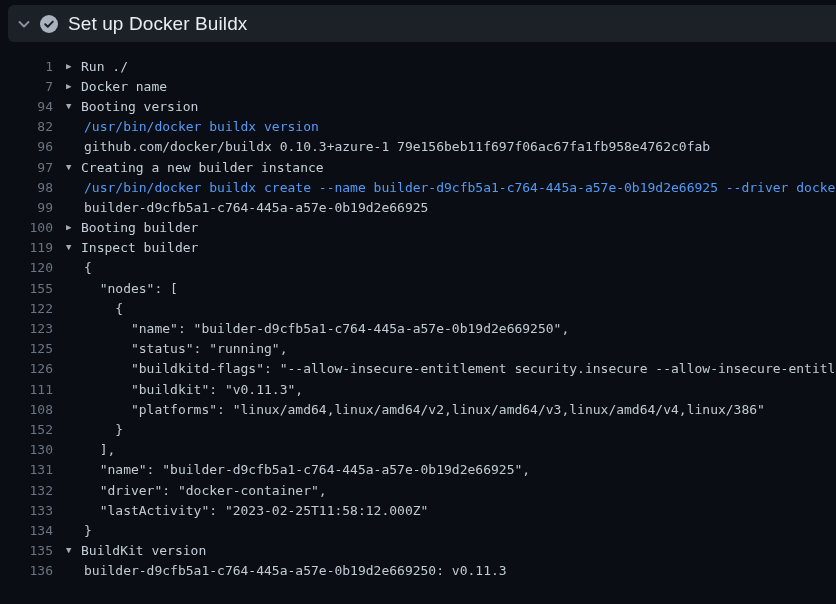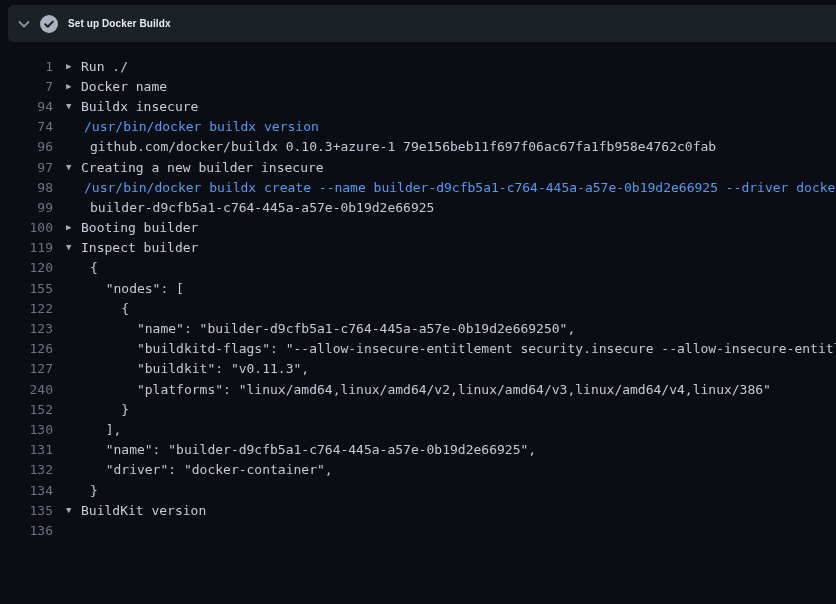--- a/index.html
+++ b/index.html
@@ -29,22 +29,22 @@
     border-radius:6px 0 0 6px;
     display:flex;align-items:center;
     padding-left:8px;
     cursor:pointer;
   }
   .chev{width:16px;height:16px;flex:none;display:block;}
   .check-wrap{margin-left:8px;flex:none;width:18px;height:18px;}
   .step-title{
     margin-left:10px;
     color:var(--title);
-    font-size:10px;
-    font-weight:700;
+    font-size:19px;
+    font-weight:400;
     letter-spacing:.1px;
   }
   .log{
     padding-top:14px;
     font-family:"DejaVu Sans Mono","Liberation Mono",monospace;
     font-size:13px;
   }
   .row{
     display:flex;align-items:center;
     height:20.2px;
@@ -57,56 +57,58 @@
     cursor:pointer;
   }
   .arrow{
     flex:none;width:15px;margin-left:13px;
     font-size:9px;line-height:1;
     color:var(--arrow);
   }
   .text{white-space:pre;text-align:center;}
   .group_collapsed .text,.group_expanded .text{color:var(--group-title);}
   .command .text{color:var(--command);margin-left:3px;}
-  .output .text{color:var(--output);margin-left:9px;}
+  .output .text{color:var(--output);margin-left:3px;}
 </style>
 </head>
 <body>
 
 <div class="step-header">
   <svg class="chev" viewBox="0 0 16 16">
     <path d="M3.5 6 L8 10.5 L12.5 6" fill="none" stroke="var(--chevron)" stroke-width="1.8" stroke-linecap="round" stroke-linejoin="round"></path>
   </svg>
   <span class="check-wrap">
     <svg width="18" height="18" viewBox="0 0 18 18">
       <circle cx="9" cy="9" r="9" fill="var(--check-circle)"></circle>
       <path d="M5.2 9.2 L7.8 11.8 L12.8 6.6" fill="none" stroke="var(--check-mark)" stroke-width="2" stroke-linecap="round" stroke-linejoin="round"></path>
     </svg>
   </span>
   <span class="step-title">Set up Docker Buildx</span>
 </div>
 
 <div class="log" id="log">
     <div class="row group_collapsed"><span class="num">1</span><span class="arrow">▶</span><span class="text">Run ./</span></div>
     <div class="row group_collapsed"><span class="num">7</span><span class="arrow">▶</span><span class="text">Docker name</span></div>
-    <div class="row group_expanded"><span class="num">94</span><span class="arrow">▼</span><span class="text">Buildx insecure</span></div>
-    <div class="row command"><span class="num">74</span><span class="arrow"></span><span class="text">/usr/bin/docker buildx version</span></div>
+    <div class="row group_expanded"><span class="num">94</span><span class="arrow">▼</span><span class="text">Booting version</span></div>
+    <div class="row command"><span class="num">82</span><span class="arrow"></span><span class="text">/usr/bin/docker buildx version</span></div>
     <div class="row output"><span class="num">96</span><span class="arrow"></span><span class="text">github.com/docker/buildx 0.10.3+azure-1 79e156beb11f697f06ac67fa1fb958e4762c0fab</span></div>
-    <div class="row group_expanded"><span class="num">97</span><span class="arrow">▼</span><span class="text">Creating a new builder insecure</span></div>
+    <div class="row group_expanded"><span class="num">97</span><span class="arrow">▼</span><span class="text">Creating a new builder instance</span></div>
     <div class="row command"><span class="num">98</span><span class="arrow"></span><span class="text">/usr/bin/docker buildx create --name builder-d9cfb5a1-c764-445a-a57e-0b19d2e66925 --driver docker-container</span></div>
     <div class="row output"><span class="num">99</span><span class="arrow"></span><span class="text">builder-d9cfb5a1-c764-445a-a57e-0b19d2e66925</span></div>
     <div class="row group_collapsed"><span class="num">100</span><span class="arrow">▶</span><span class="text">Booting builder</span></div>
     <div class="row group_expanded"><span class="num">119</span><span class="arrow">▼</span><span class="text">Inspect builder</span></div>
     <div class="row output"><span class="num">120</span><span class="arrow"></span><span class="text">{</span></div>
     <div class="row output"><span class="num">155</span><span class="arrow"></span><span class="text">  "nodes": [</span></div>
     <div class="row output"><span class="num">122</span><span class="arrow"></span><span class="text">    {</span></div>
     <div class="row output"><span class="num">123</span><span class="arrow"></span><span class="text">      "name": "builder-d9cfb5a1-c764-445a-a57e-0b19d2e669250",</span></div>
+    <div class="row output"><span class="num">125</span><span class="arrow"></span><span class="text">      "status": "running",</span></div>
     <div class="row output"><span class="num">126</span><span class="arrow"></span><span class="text">      "buildkitd-flags": "--allow-insecure-entitlement security.insecure --allow-insecure-entitlement network.host",</span></div>
-    <div class="row output"><span class="num">127</span><span class="arrow"></span><span class="text">      "buildkit": "v0.11.3",</span></div>
-    <div class="row output"><span class="num">240</span><span class="arrow"></span><span class="text">      "platforms": "linux/amd64,linux/amd64/v2,linux/amd64/v3,linux/amd64/v4,linux/386"</span></div>
+    <div class="row output"><span class="num">111</span><span class="arrow"></span><span class="text">      "buildkit": "v0.11.3",</span></div>
+    <div class="row output"><span class="num">108</span><span class="arrow"></span><span class="text">      "platforms": "linux/amd64,linux/amd64/v2,linux/amd64/v3,linux/amd64/v4,linux/386"</span></div>
     <div class="row output"><span class="num">152</span><span class="arrow"></span><span class="text">    }</span></div>
     <div class="row output"><span class="num">130</span><span class="arrow"></span><span class="text">  ],</span></div>
     <div class="row output"><span class="num">131</span><span class="arrow"></span><span class="text">  "name": "builder-d9cfb5a1-c764-445a-a57e-0b19d2e66925",</span></div>
     <div class="row output"><span class="num">132</span><span class="arrow"></span><span class="text">  "driver": "docker-container",</span></div>
+    <div class="row output"><span class="num">133</span><span class="arrow"></span><span class="text">  "lastActivity": "2023-02-25T11:58:12.000Z"</span></div>
     <div class="row output"><span class="num">134</span><span class="arrow"></span><span class="text">}</span></div>
     <div class="row group_expanded"><span class="num">135</span><span class="arrow">▼</span><span class="text">BuildKit version</span></div>
-    <div class="row output"><span class="num">136</span><span class="arrow"></span></div>
+    <div class="row output"><span class="num">136</span><span class="arrow"></span><span class="text">builder-d9cfb5a1-c764-445a-a57e-0b19d2e669250: v0.11.3</span></div>
   </div>
 
 </body></html>

